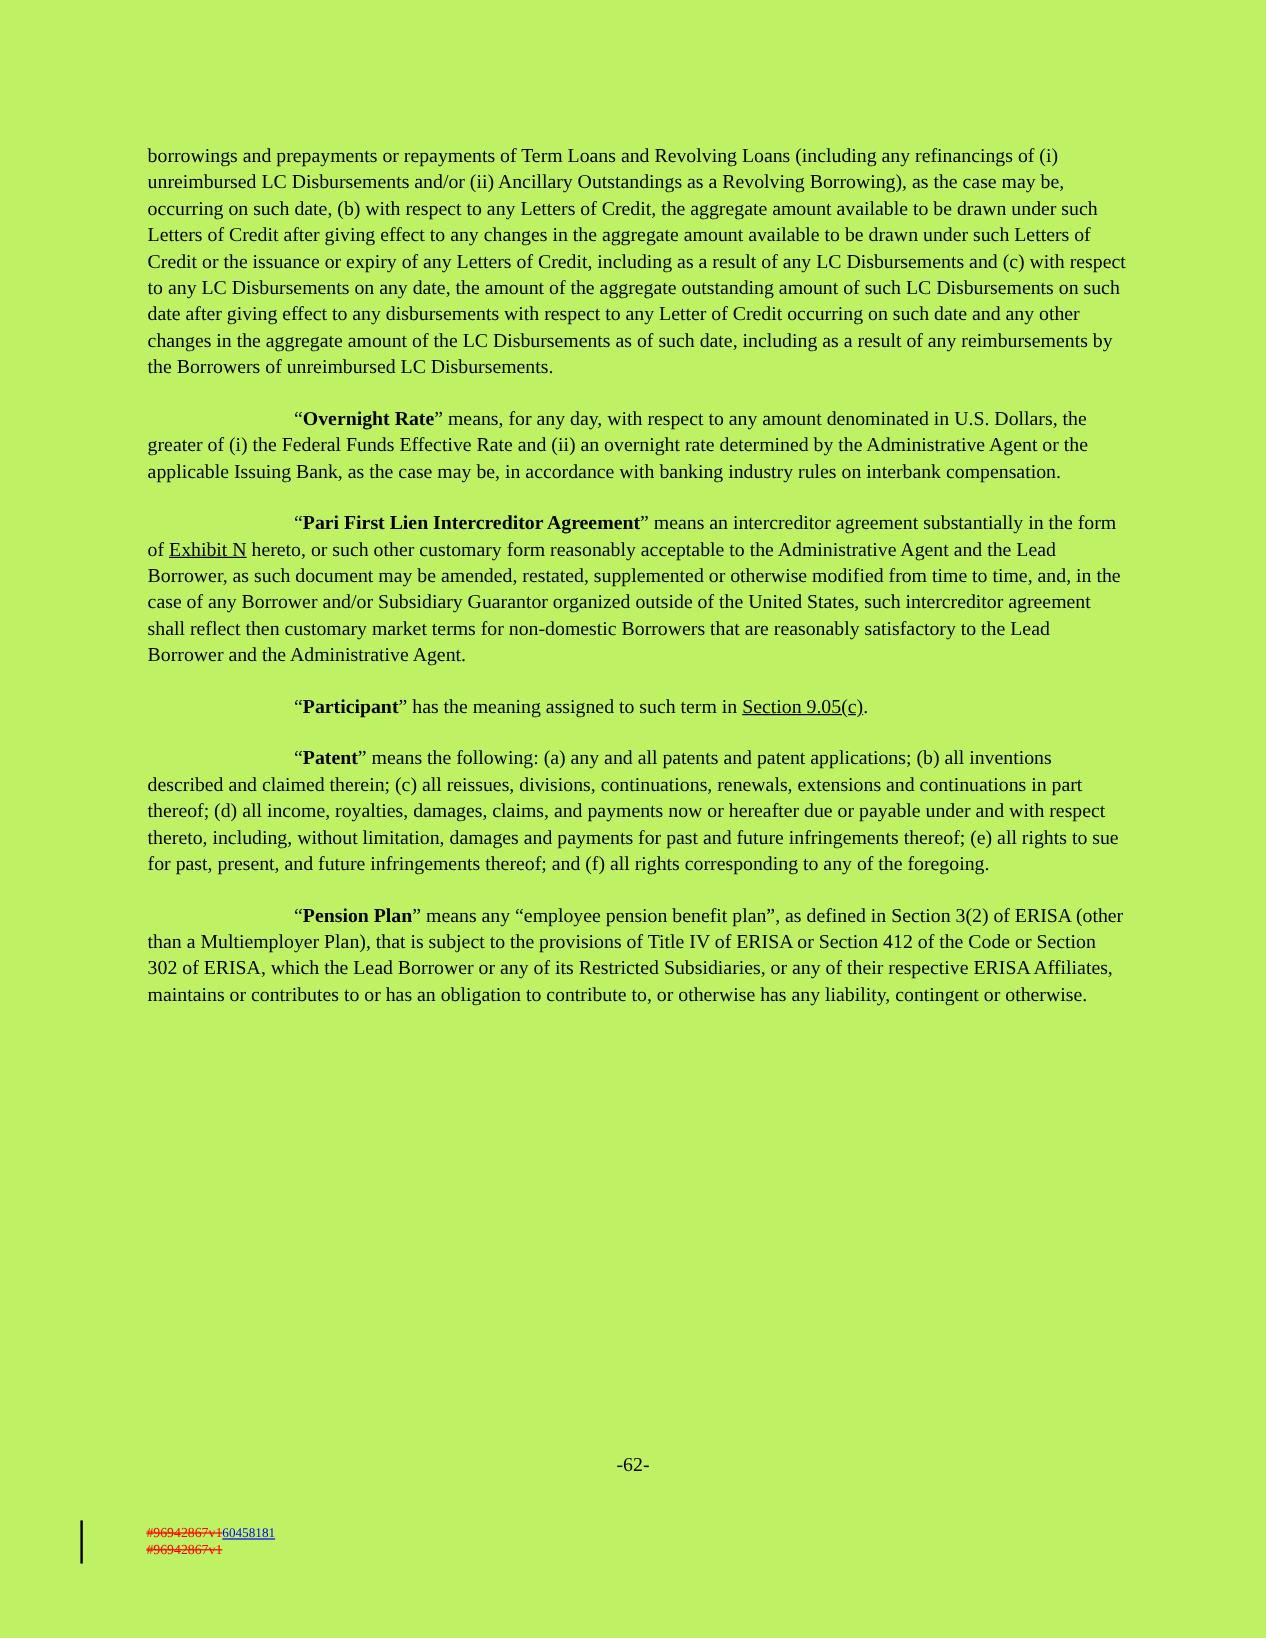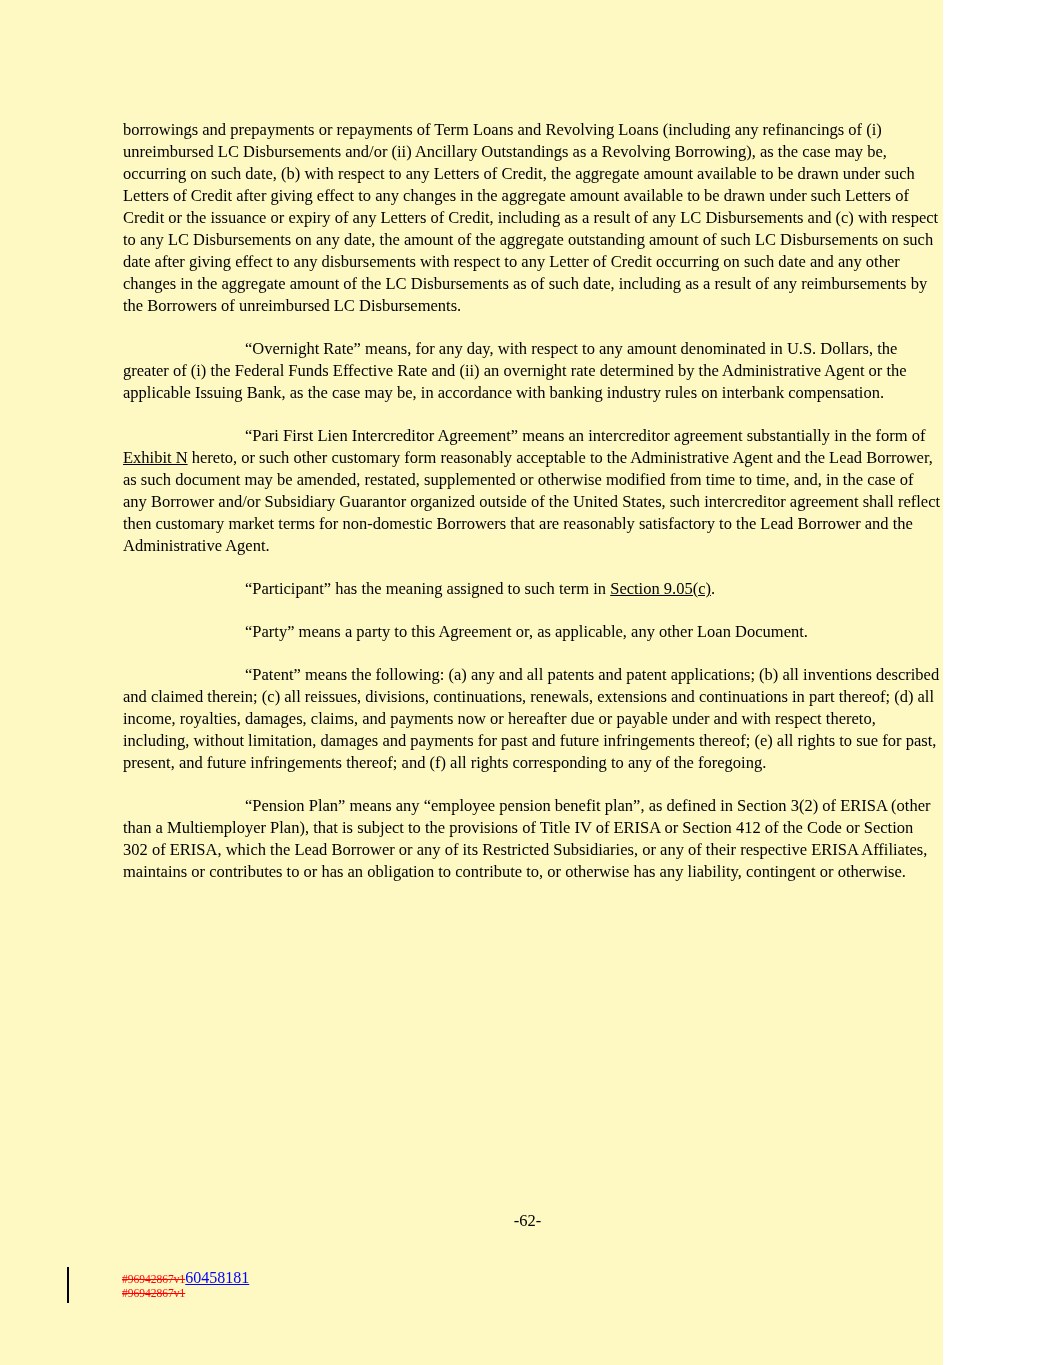--- a/index.html
+++ b/index.html
@@ -2,40 +2,40 @@
 <html style="--del-color: #ff0000; --ins-color: #0000ff;"><head>
 <meta charset="utf-8">
 <style>
   html, body {
     margin: 0;
     padding: 0;
     background: #ffffff;
   }
   .page {
     position: relative;
-    width: 943px;
+    width: 1055px;
     height: 1365px;
-    background: #fef9c3;
+    background: #bef264;
     overflow: hidden;
     font-family: "Liberation Serif", "DejaVu Serif", serif;
     color: #000000;
   }
   .content {
     position: absolute;
     left: 123px;
     top: 119px;
     width: 818px;
     font-size: 16.5px;
     line-height: 22px;
     text-align: left;
   }
   .para { margin: 0; }
   .para + .para { margin-top: 21px; }
   .para.indent { text-indent: 122px; }
-  .b { font-weight: normal; }
+  .b { font-weight: bold; }
   .u { text-decoration: underline; }
   .page-number {
     position: absolute;
     top: 1210px;
     left: 0;
     width: 1055px;
     text-align: center;
     font-size: 16.5px;
     line-height: 22px;
   }
@@ -55,34 +55,33 @@
     line-height: 14px;
     white-space: nowrap;
   }
   .del {
     color: var(--del-color, #ff0000);
     text-decoration: line-through;
   }
   .ins {
     color: var(--ins-color, #0000ff);
     text-decoration: underline;
-    font-size: 16px;
+    font-size: 11px;
     text-align: center;
   }
 </style>
 </head>
 <body>
 
 <div class="page">
   <div class="content">
       <p class="para"><span>borrowings and prepayments or repayments of Term Loans and Revolving Loans (including any refinancings of (i) unreimbursed LC Disbursements and/or (ii) Ancillary Outstandings as a Revolving Borrowing), as the case may be, occurring on such date, (b) with respect to any Letters of Credit, the aggregate amount available to be drawn under such Letters of Credit after giving effect to any changes in the aggregate amount available to be drawn under such Letters of Credit or the issuance or expiry of any Letters of Credit, including as a result of any LC Disbursements and (c) with respect to any LC Disbursements on any date, the amount of the aggregate outstanding amount of such LC Disbursements on such date after giving effect to any disbursements with respect to any Letter of Credit occurring on such date and any other changes in the aggregate amount of the LC Disbursements as of such date, including as a result of any reimbursements by the Borrowers of unreimbursed LC Disbursements.</span></p>
       <p class="para indent"><span>“</span><span class="b">Overnight Rate</span><span>” means, for any day, with respect to any amount denominated in U.S. Dollars, the greater of (i) the Federal Funds Effective Rate and (ii) an overnight rate determined by the Administrative Agent or the applicable Issuing Bank, as the case may be, in accordance with banking industry rules on interbank compensation.</span></p>
       <p class="para indent"><span>“</span><span class="b">Pari First Lien Intercreditor Agreement</span><span>” means an intercreditor agreement substantially in the form of </span><span class="u">Exhibit N</span><span> hereto, or such other customary form reasonably acceptable to the Administrative Agent and the Lead Borrower, as such document may be amended, restated, supplemented or otherwise modified from time to time, and, in the case of any Borrower and/or Subsidiary Guarantor organized outside of the United States, such intercreditor agreement shall reflect then customary market terms for non-domestic Borrowers that are reasonably satisfactory to the Lead Borrower and the Administrative Agent.</span></p>
       <p class="para indent"><span>“</span><span class="b">Participant</span><span>” has the meaning assigned to such term in </span><span class="u">Section 9.05(c)</span><span>.</span></p>
-      <p class="para indent"><span>“</span><span class="b">Party</span><span>” means a party to this Agreement or, as applicable, any other Loan Document.</span></p>
       <p class="para indent"><span>“</span><span class="b">Patent</span><span>” means the following:  (a) any and all patents and patent applications; (b) all inventions described and claimed therein; (c) all reissues, divisions, continuations, renewals, extensions and continuations in part thereof; (d) all income, royalties, damages, claims, and payments now or hereafter due or payable under and with respect thereto, including, without limitation, damages and payments for past and future infringements thereof; (e) all rights to sue for past, present, and future infringements thereof; and (f) all rights corresponding to any of the foregoing.</span></p>
       <p class="para indent"><span>“</span><span class="b">Pension Plan</span><span>” means any “employee pension benefit plan”, as defined in Section 3(2) of ERISA (other than a Multiemployer Plan), that is subject to the provisions of Title IV of ERISA or Section 412 of the Code or Section 302 of ERISA, which the Lead Borrower or any of its Restricted Subsidiaries, or any of their respective ERISA Affiliates, maintains or contributes to or has an obligation to contribute to, or otherwise has any liability, contingent or otherwise.</span></p>
     </div>
 
   <div class="page-number">-62-</div>
 
   <div class="change-bar"></div>
 
   <div class="footer-ids">
     <div>

